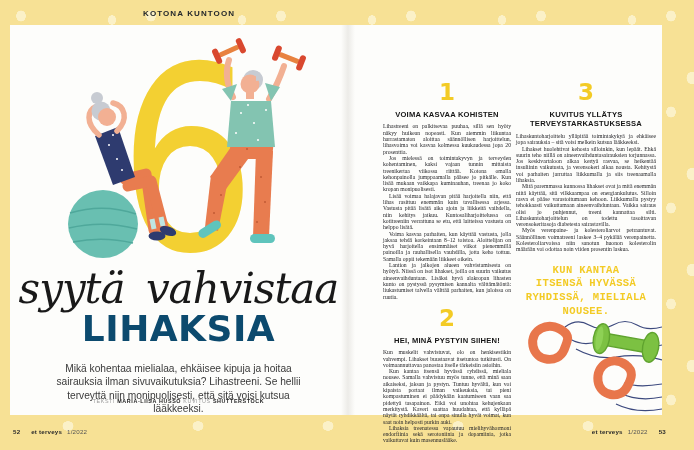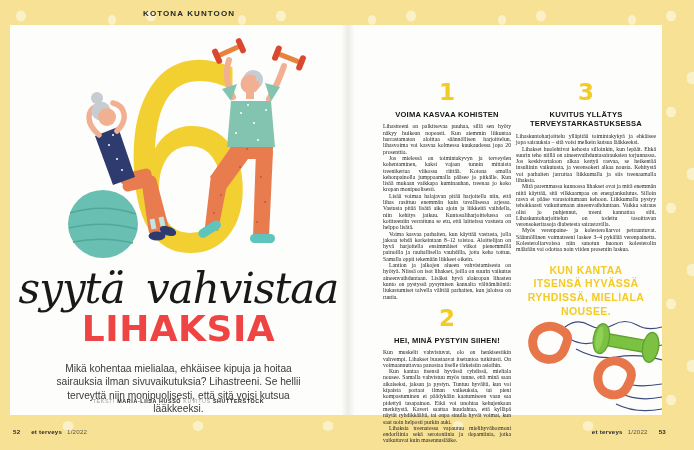--- a/index.html
+++ b/index.html
@@ -29,39 +29,39 @@
   }
   .illu-left{position:absolute;left:15px;top:2px;width:340px;height:245px;z-index:2;}
   .title-script{
     position:absolute;left:0;top:243px;width:337px;text-align:center;z-index:3;
     font-family:"DejaVu Serif",serif;font-style:italic;font-size:42px;line-height:1;
     letter-spacing:-1px;word-spacing:9px;color:#191919;
   }
   .title-caps{
     position:absolute;left:0;top:286px;width:337px;text-align:center;z-index:3;
     font-family:"DejaVu Sans",sans-serif;font-weight:bold;font-size:36px;line-height:1;
-    letter-spacing:.5px;color:#ef4444;
+    letter-spacing:.5px;color:#0c4a6e;
   }
   .intro{position:absolute;left:33px;top:337px;width:271px;text-align:center;
     font-size:10.2px;line-height:1.3;color:#3a3a3a;z-index:3;}
   .byline{position:absolute;left:0;top:373px;width:337px;text-align:center;
     font-size:5.4px;letter-spacing:.6px;color:#9a9a9a;z-index:3;}
   .byline b{color:#222;font-weight:bold;}
   .col{position:absolute;top:56px;font-family:"Liberation Serif",serif;}
   #col1{left:373px;width:128px;}
   #col2{left:506px;width:140px;}
   .num{text-align:center;font-family:"DejaVu Sans",sans-serif;font-weight:bold;
     font-size:23px;line-height:1;color:#F3CB25;margin:0 0 3px;}
   .shead{text-align:center;font-family:"Liberation Sans",sans-serif;font-weight:bold;
     font-size:7.6px;letter-spacing:.2px;color:#161616;margin:6px 0 4px;line-height:1.25;}
   .col p{margin:0;font-size:5.7px;line-height:6.3px;text-align:justify;
     color:#26262a;text-indent:6px;}
   .col p.pfirst{text-indent:0;}
   .secgap{margin-top:7px;}
-  .quote{margin-top:11px;text-align:center;font-family:Liberation Sans, sans-serif;
+  .quote{margin-top:11px;text-align:center;font-family:Liberation Mono, monospace;
     font-weight:bold;font-size:10.5px;line-height:1.3;letter-spacing:.4px;
     color:#F3CB25;white-space:pre-line;}
   .illu-right{position:absolute;left:500px;top:286px;width:152px;height:104px;}
   .footer{position:absolute;top:428px;font-size:6.2px;color:#2b2b2b;letter-spacing:.2px;}
   .f-left{left:13px;}
   .f-right{right:28px;}
   .footer .pn{font-weight:bold;}
   .f-left .pn{margin-right:9px;}
   .f-right .pn{margin-left:9px;}
   .footer .mag{font-weight:bold;margin-right:3px;}

